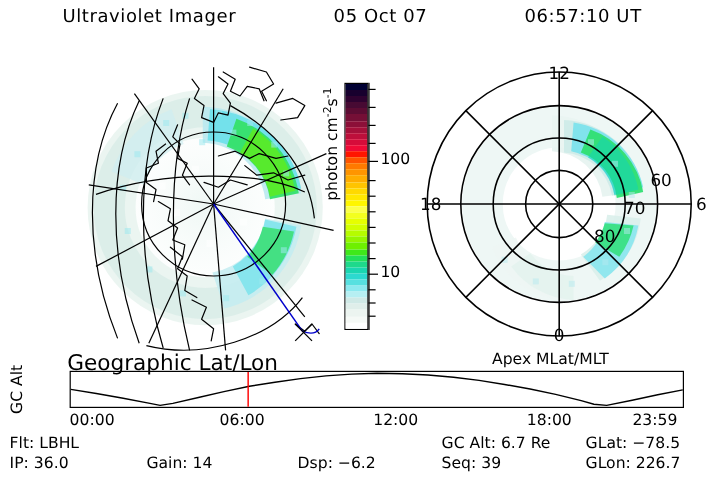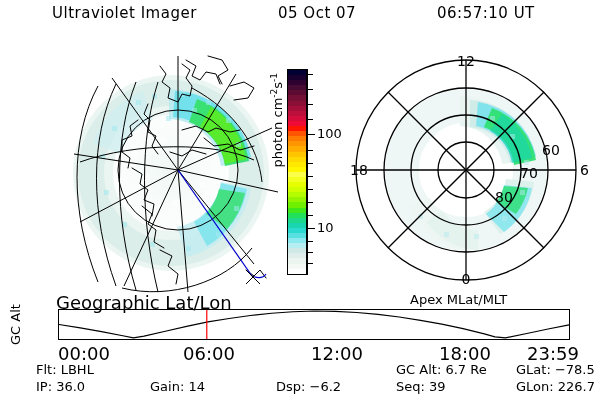--- a/index.html
+++ b/index.html
@@ -46,25 +46,25 @@
   #alt-panel{left:58px;top:309px;width:512px;height:31px;border:1px solid #000;box-sizing:border-box;}
   #alt-ylabel{left:6px;top:303px;width:18px;height:44px;}
   #alt-ylabel span{
     display:block;position:absolute;left:-13px;top:14px;width:44px;
     transform:rotate(-90deg);transform-origin:50% 50%;
     font-size:13px;text-align:center;white-space:nowrap;
   }
   .alt-ytick{position:absolute;font-size:13px;white-space:nowrap;text-align:right;width:34px;}
   #alt-ytick-hi{left:22px;top:310px;}
   #alt-ytick-lo{left:22px;top:327px;}
-  .alt-xtick{position:absolute;top:343px;font-size:18px;white-space:nowrap;}
+  .alt-xtick{position:absolute;top:343px;font-size:13px;white-space:nowrap;}
 
   
   #status{left:0;top:362px;width:600px;height:36px;}
-  .status-cell{position:absolute;font-size:13px;white-space:nowrap;margin-left:28px;}
+  .status-cell{position:absolute;font-size:13px;white-space:nowrap;}
   .row1{top:0;}
   .row2{top:17px;}
   .c0{left:8px;}
   .c1{left:122px;}
   .c2{left:248px;}
   .c3{left:368px;}
   .c4{left:488px;}
 </style>
 </head>
 <body>

